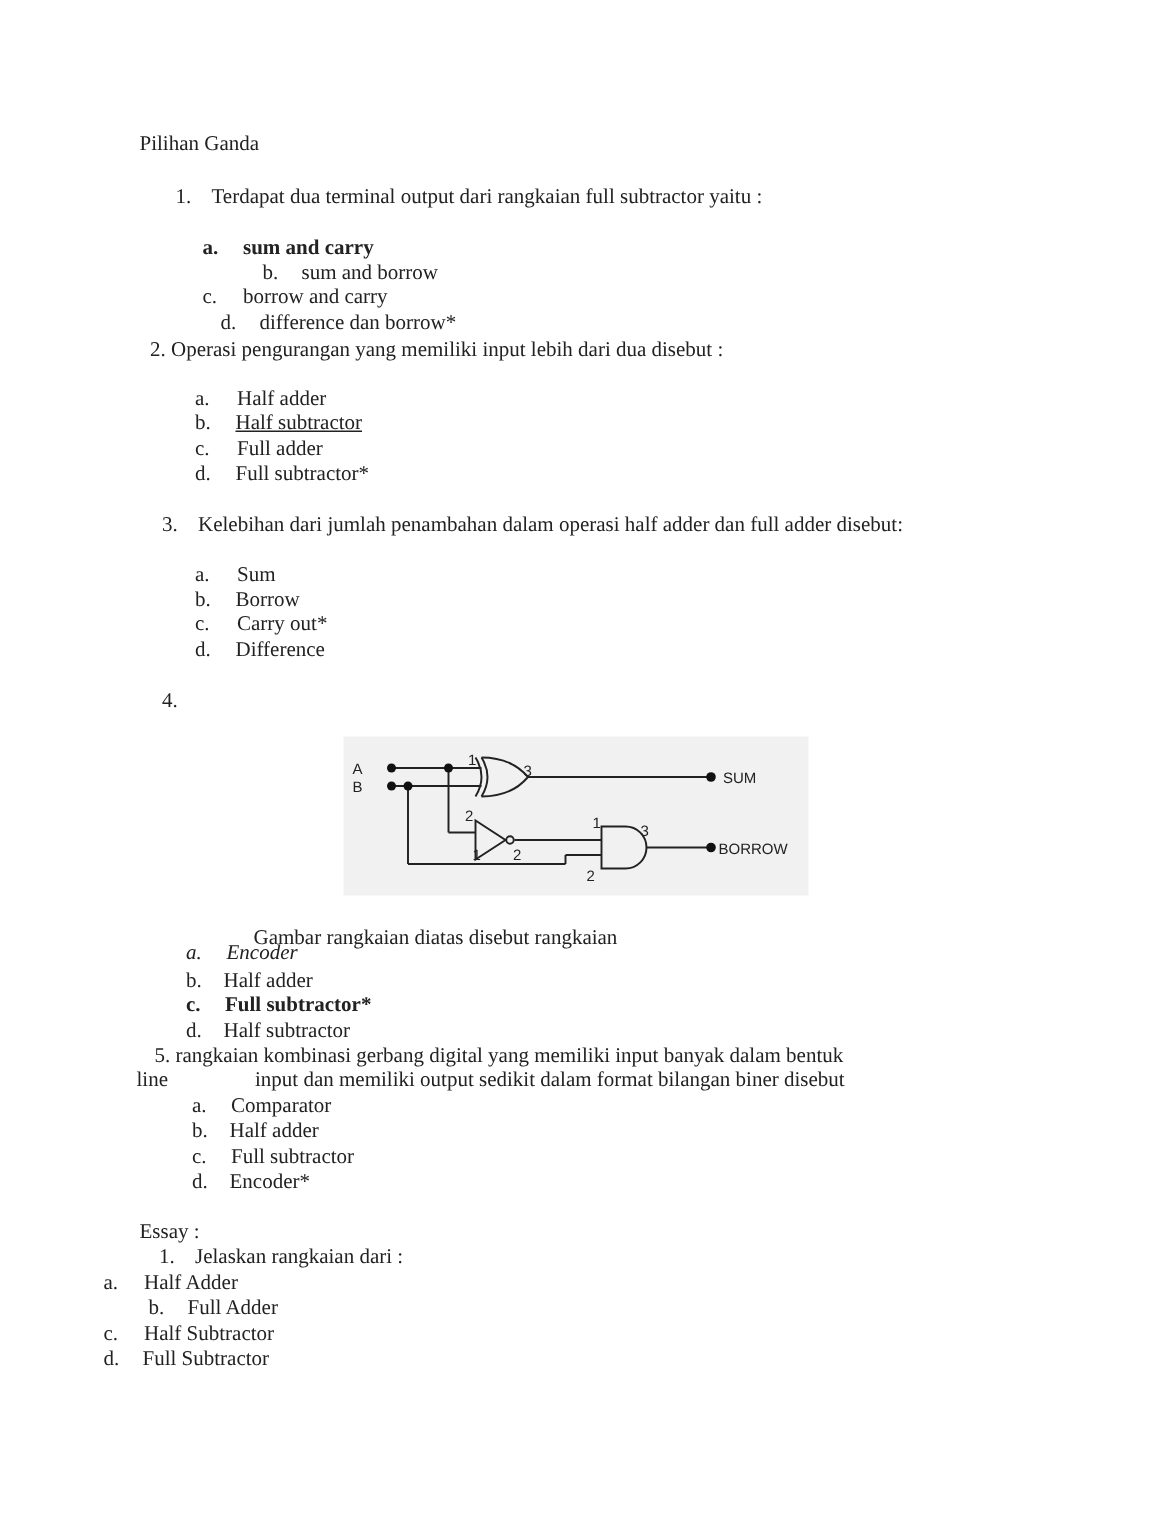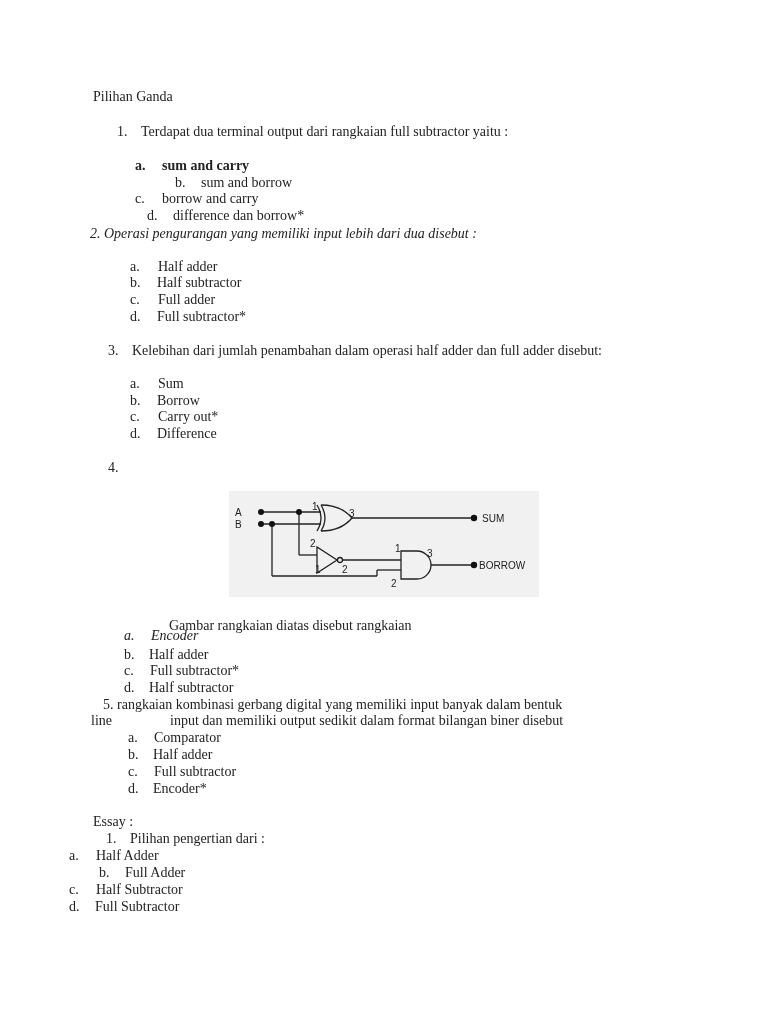--- a/index.html
+++ b/index.html
@@ -17,25 +17,25 @@
 <div class="t" style="left:93px;top:89px;">Pilihan Ganda</div>
 
 <div class="t" style="left:117px;top:124px;">
   <span class="lbl" style="width:24px;">1.</span><span>Terdapat dua terminal output dari rangkaian full subtractor yaitu :</span>
 </div>
 <div class="t" style="left:135px;top:158px;font-weight:bold;"><span class="lbl" style="width:27px;">a.</span><span>sum and carry</span></div>
 <div class="t" style="left:135px;top:175px;padding-left:40px;"><span class="lbl" style="width:26px;">b.</span><span>sum and borrow</span></div>
 <div class="t" style="left:135px;top:191px;"><span class="lbl" style="width:27px;">c.</span><span>borrow and carry</span></div>
 <div class="t" style="left:135px;top:208px;margin-left:12px;"><span class="lbl" style="width:26px;">d.</span><span>difference dan borrow*</span></div>
 
-<div class="t" style="left:90px;top:226px;font-style:italic;">
+<div class="t" style="left:100px;top:226px;">
   <span>2.</span> <span>Operasi pengurangan yang memiliki input lebih dari dua disebut :</span>
 </div>
 <div class="t" style="left:130px;top:259px;"><span class="lbl" style="width:28px;">a.</span><span>Half adder</span></div>
-<div class="t" style="left:130px;top:275px;"><span class="lbl" style="width:27px;">b.</span><span>Half subtractor</span></div>
+<div class="t" style="left:130px;top:275px;text-decoration:underline;"><span class="lbl" style="width:27px;">b.</span><span>Half subtractor</span></div>
 <div class="t" style="left:130px;top:292px;"><span class="lbl" style="width:28px;">c.</span><span>Full adder</span></div>
 <div class="t" style="left:130px;top:309px;"><span class="lbl" style="width:27px;">d.</span><span>Full subtractor*</span></div>
 
 <div class="t" style="left:108px;top:343px;">
   <span class="lbl" style="width:24px;">3.</span><span>Kelebihan dari jumlah penambahan dalam operasi half adder dan full adder disebut:</span>
 </div>
 <div class="t" style="left:130px;top:376px;"><span class="lbl" style="width:28px;">a.</span><span>Sum</span></div>
 <div class="t" style="left:130px;top:393px;"><span class="lbl" style="width:27px;">b.</span><span>Borrow</span></div>
 <div class="t" style="left:130px;top:409px;"><span class="lbl" style="width:28px;">c.</span><span>Carry out*</span></div>
 <div class="t" style="left:130px;top:426px;"><span class="lbl" style="width:27px;">d.</span><span>Difference</span></div>
@@ -94,34 +94,34 @@
       <text x="166" y="61">1</text>
       <text x="198" y="66">3</text>
       <text x="162" y="96">2</text>
     </g>
   </svg>
 </div>
 
 <div class="t" style="left:124px;top:618px;margin-left:45px;">Gambar rangkaian diatas disebut rangkaian</div>
 <div class="t" style="left:124px;top:628px;font-style:italic;"><span class="lbl" style="width:27px;">a.</span><span>Encoder</span></div>
 <div class="t" style="left:124px;top:647px;"><span class="lbl" style="width:25px;">b.</span><span>Half adder</span></div>
-<div class="t" style="left:124px;top:663px;"><span class="lbl" style="width:26px;">c.</span><span>Full subtractor*</span></div>
+<div class="t" style="left:124px;top:663px;font-weight:bold;"><span class="lbl" style="width:26px;">c.</span><span>Full subtractor*</span></div>
 <div class="t" style="left:124px;top:680px;"><span class="lbl" style="width:25px;">d.</span><span>Half subtractor</span></div>
 
 <div class="t" style="left:103px;top:697px;">
   <span>5.</span> <span>rangkaian kombinasi gerbang digital yang memiliki input banyak dalam bentuk</span>
 </div>
 <div class="t" style="left:91px;top:713px;">
   <span class="lbl" style="width:79px;">line</span><span>input dan memiliki output sedikit dalam format bilangan biner disebut</span>
 </div>
 <div class="t" style="left:128px;top:730px;"><span class="lbl" style="width:26px;">a.</span><span>Comparator</span></div>
 <div class="t" style="left:128px;top:747px;"><span class="lbl" style="width:25px;">b.</span><span>Half adder</span></div>
 <div class="t" style="left:128px;top:764px;font-family:Liberation Serif, serif;"><span class="lbl" style="width:26px;">c.</span><span>Full subtractor</span></div>
 <div class="t" style="left:128px;top:781px;"><span class="lbl" style="width:25px;">d.</span><span>Encoder*</span></div>
 
 <div class="t" style="left:93px;top:814px;">Essay :</div>
 <div class="t" style="left:106px;top:831px;">
-  <span class="lbl" style="width:24px;">1.</span><span>Pilihan pengertian dari :</span>
+  <span class="lbl" style="width:24px;">1.</span><span>Jelaskan rangkaian dari :</span>
 </div>
 <div class="t" style="left:69px;top:848px;"><span class="lbl" style="width:27px;">a.</span><span>Half Adder</span></div>
 <div class="t" style="left:69px;top:865px;padding-left:30px;"><span class="lbl" style="width:26px;">b.</span><span>Full Adder</span></div>
 <div class="t" style="left:69px;top:882px;"><span class="lbl" style="width:27px;">c.</span><span>Half Subtractor</span></div>
 <div class="t" style="left:69px;top:899px;"><span class="lbl" style="width:26px;">d.</span><span>Full Subtractor</span></div>
 
 </body></html>

